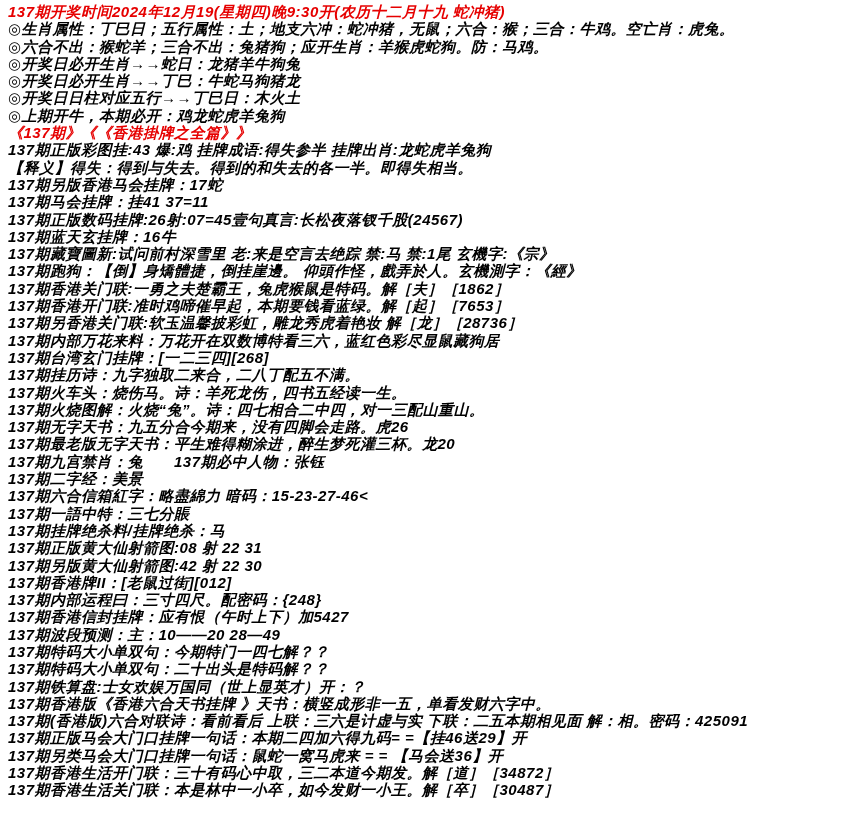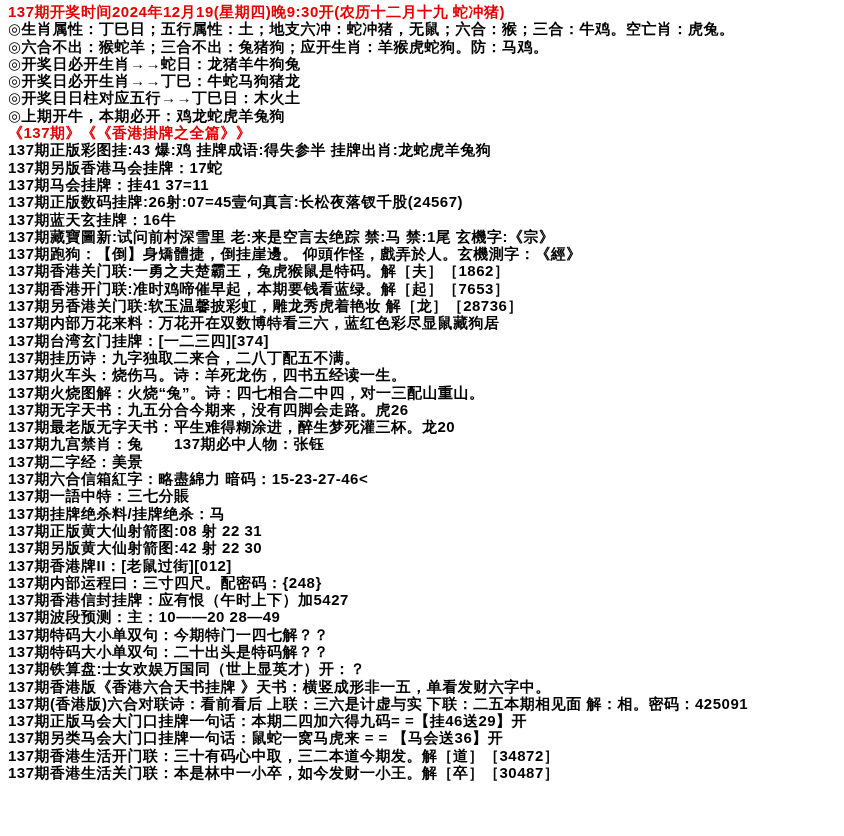--- a/index.html
+++ b/index.html
@@ -21,49 +21,51 @@
     font-weight: bold;
     font-size: 15px;
     line-height: 17.3px;
     color: #000000;
     letter-spacing: 0.5px;
   }
   .ln {
     white-space: pre;
     height: 17.3px;
     overflow: hidden;
+    font-style: italic;
   }
   .red {
     color: #e60000;
   }
 </style>
 </head>
 <body>
 
 <div class="doc">
   <div class="ln red">137期开奖时间2024年12月19(星期四)晚9:30开(农历十二月十九 蛇冲猪)</div>
   <div class="ln">◎生肖属性：丁巳日；五行属性：土；地支六冲：蛇冲猪，无鼠；六合：猴；三合：牛鸡。空亡肖：虎兔。</div>
   <div class="ln">◎六合不出：猴蛇羊；三合不出：兔猪狗；应开生肖：羊猴虎蛇狗。防：马鸡。</div>
   <div class="ln">◎开奖日必开生肖→→蛇日：龙猪羊牛狗兔</div>
   <div class="ln">◎开奖日必开生肖→→丁巳：牛蛇马狗猪龙</div>
   <div class="ln">◎开奖日日柱对应五行→→丁巳日：木火土</div>
   <div class="ln">◎上期开牛，本期必开：鸡龙蛇虎羊兔狗</div>
   <div class="ln red">《137期》《《香港掛牌之全篇》》</div>
   <div class="ln">137期正版彩图挂:43 爆:鸡 挂牌成语:得失参半 挂牌出肖:龙蛇虎羊兔狗</div>
+  <div class="ln">【释义】得失：得到与失去。得到的和失去的各一半。即得失相当。</div>
   <div class="ln">137期另版香港马会挂牌：17蛇</div>
   <div class="ln">137期马会挂牌：挂41 37=11</div>
   <div class="ln">137期正版数码挂牌:26射:07=45壹句真言:长松夜落钗千股(24567)</div>
   <div class="ln">137期蓝天玄挂牌：16牛</div>
   <div class="ln">137期藏寶圖新:试问前村深雪里 老:来是空言去绝踪 禁:马 禁:1尾 玄機字:《宗》</div>
   <div class="ln">137期跑狗：【倒】身矯體捷，倒挂崖邊。 仰頭作怪，戲弄於人。玄機測字：《經》</div>
   <div class="ln">137期香港关门联:一勇之夫楚霸王，兔虎猴鼠是特码。解［夫］［1862］</div>
   <div class="ln">137期香港开门联:准时鸡啼催早起，本期要钱看蓝绿。解［起］［7653］</div>
   <div class="ln">137期另香港关门联:软玉温馨披彩虹，雕龙秀虎着艳妆 解［龙］［28736］</div>
   <div class="ln">137期内部万花来料：万花开在双数博特看三六，蓝红色彩尽显鼠藏狗居</div>
-  <div class="ln">137期台湾玄门挂牌：[一二三四][374]</div>
+  <div class="ln">137期台湾玄门挂牌：[一二三四][268]</div>
   <div class="ln">137期挂历诗：九字独取二来合，二八丁配五不满。</div>
   <div class="ln">137期火车头：烧伤马。诗：羊死龙伤，四书五经读一生。</div>
   <div class="ln">137期火烧图解：火烧“兔”。诗：四七相合二中四，对一三配山重山。</div>
   <div class="ln">137期无字天书：九五分合今期来，没有四脚会走路。虎26</div>
   <div class="ln">137期最老版无字天书：平生难得糊涂进，醉生梦死灌三杯。龙20</div>
   <div class="ln">137期九宫禁肖：兔　　137期必中人物：张钰</div>
   <div class="ln">137期二字经：美景</div>
   <div class="ln">137期六合信箱紅字：略盡綿力 暗码：15-23-27-46&lt;</div>
   <div class="ln">137期一語中特：三七分賬</div>
   <div class="ln">137期挂牌绝杀料/挂牌绝杀：马</div>

